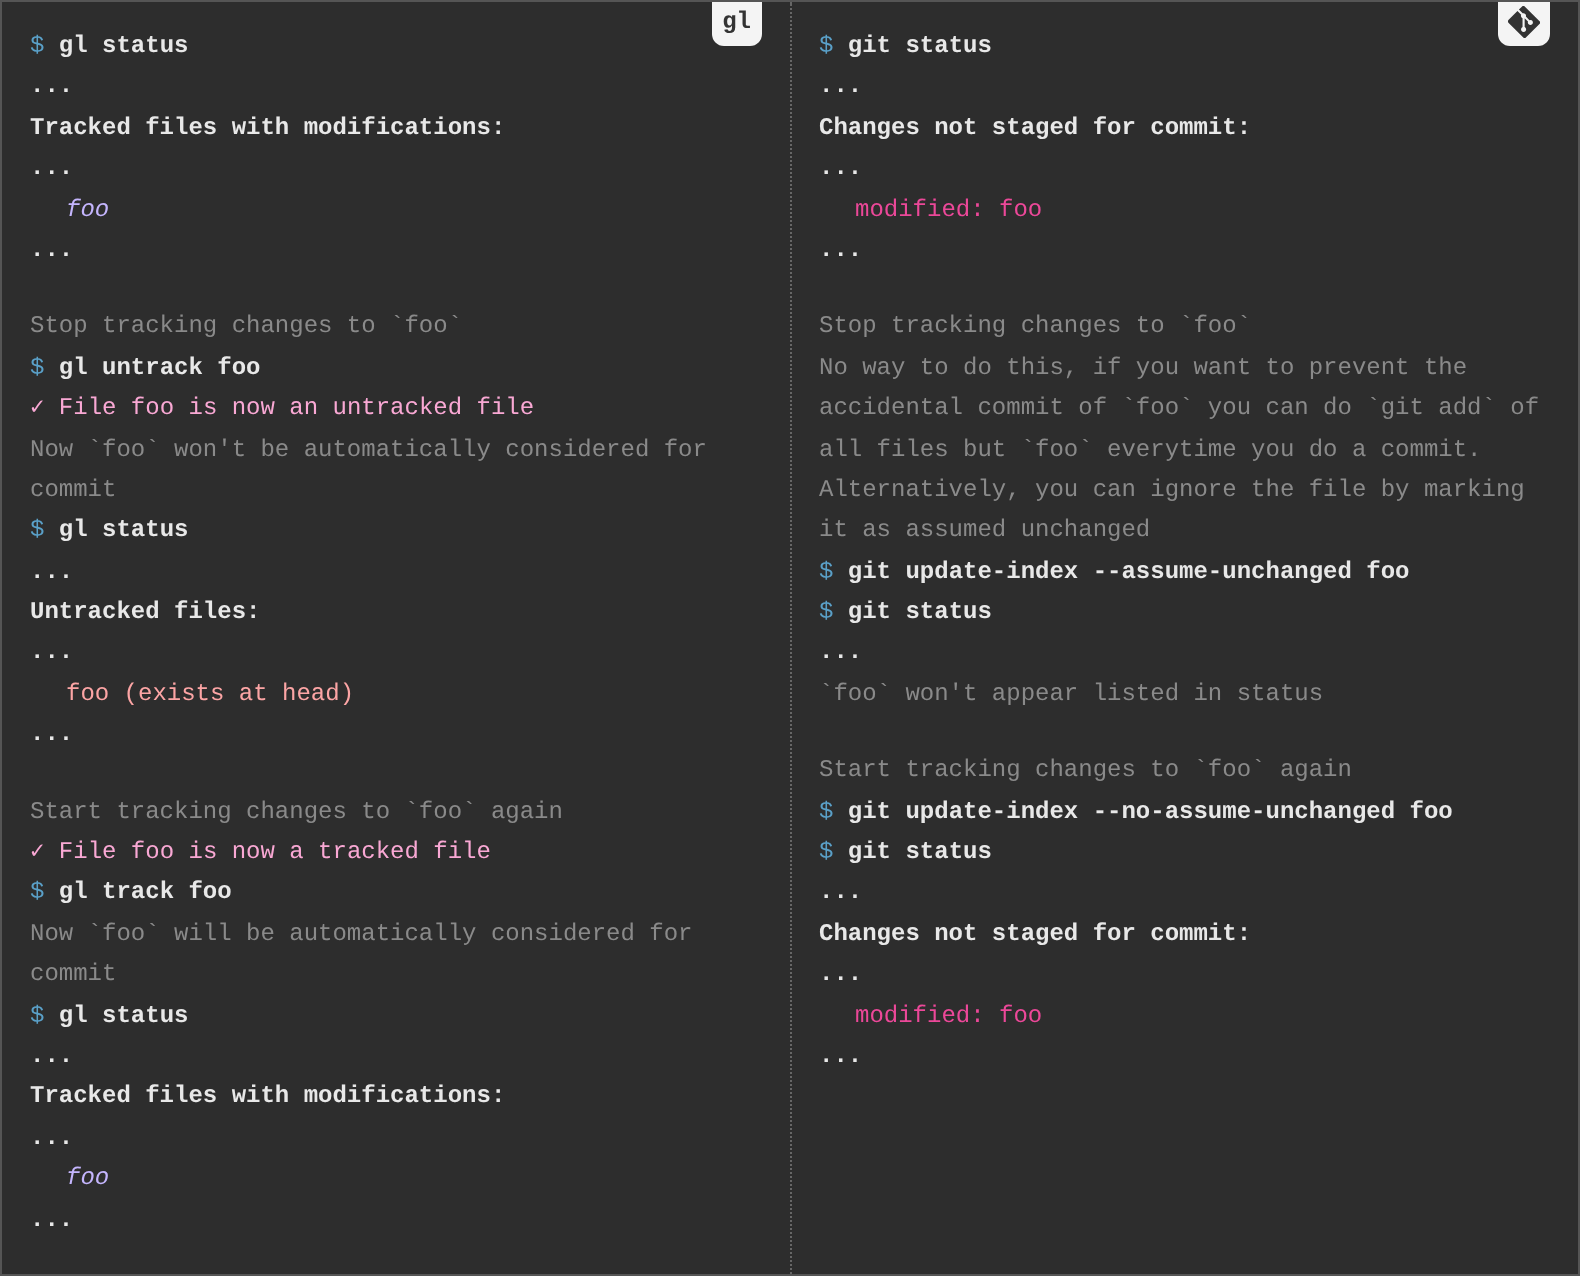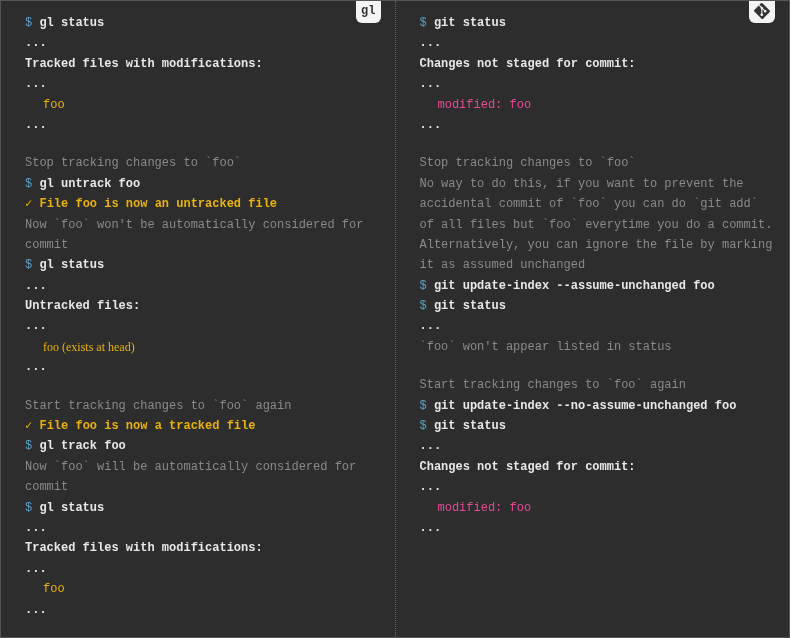--- a/index.html
+++ b/index.html
@@ -38,28 +38,28 @@
     border-radius: 0 0 6px 6px;
     font-size: 12px;
     font-weight: bold;
     display: flex;
     align-items: center;
     justify-content: center;
     min-width: 22px;
     height: 22px;
   }
   .badge svg { width: 16px; height: 16px; }
-  .line { white-space: pre-wrap; word-break: break-word; margin-left: 10px; }
+  .line { white-space: pre-wrap; word-break: break-word; }
   .prompt { color: #5aa0c8; }
   .cmd { color: #e8e8e8; font-weight: bold; }
   .heading { color: #e8e8e8; font-weight: bold; }
   .comment { color: #8a8a8a; }
-  .success { color: #eab308; font-weight: bold; }
-  .indent-yellow { color: #eab308; }
-  .indent-blue { color: #eab308; font-family: Liberation Serif, serif; }
+  .success { color: #f9a8d4; }
+  .indent-yellow { color: #c4b5fd; font-style: italic; }
+  .indent-blue { color: #fca5a5; }
   .indent-red { color: #ec4899; }
   .dots { color: #e8e8e8; font-weight: bold; }
   .spacer { height: 18px; }
   .indent { padding-left: 18px; }
 </style>
 </head>
 <body>
 
 <div class="container">
   <div class="panel left" id="panel-left">

